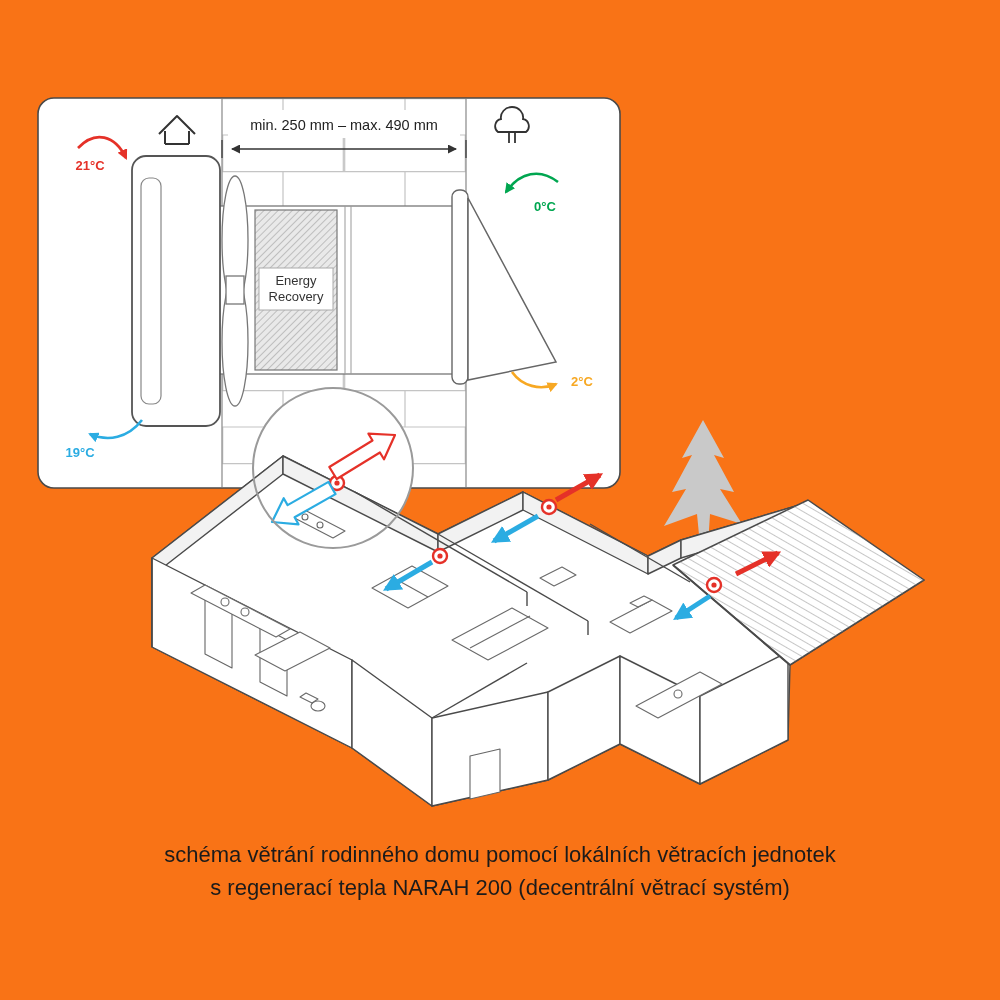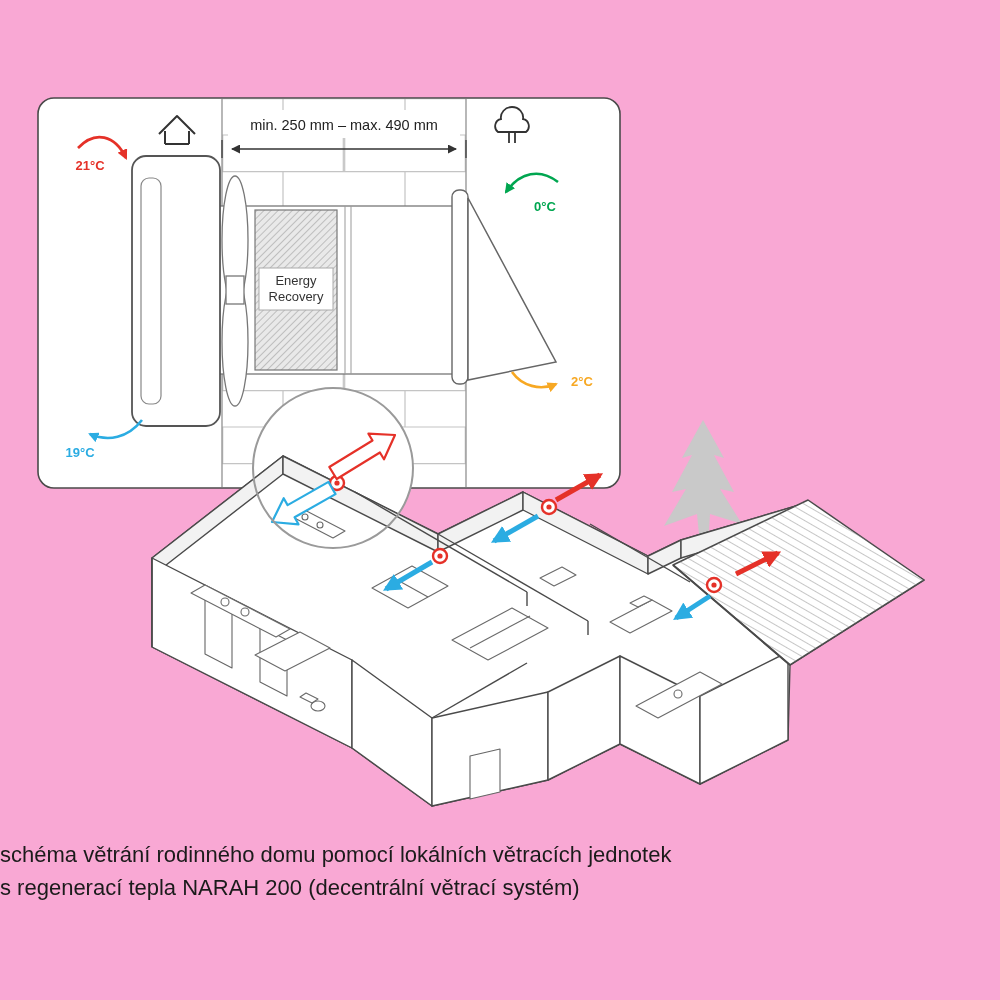--- a/index.html
+++ b/index.html
@@ -1,20 +1,20 @@
 <!DOCTYPE html>
 <html><head>
 <meta charset="utf-8">
 <style>
   html,body{margin:0;padding:0;background:#fff;}
-  .canvas{position:relative;width:1000px;height:1000px;background:#f9a8d4;
+  .canvas{position:relative;width:1000px;height:1000px;background:#f97316;
           font-family:"Liberation Sans",sans-serif;overflow:hidden;}
   svg{display:block;}
   svg text{font-family:"Liberation Sans",sans-serif;}
-  .caption{position:absolute;left:0;top:838px;width:100%;
+  .caption{position:absolute;left:0;top:838px;width:100%;text-align:center;
            font-size:22px;line-height:33px;color:#1b1b1b;}
 </style>
 </head>
 <body>
 
 <div class="canvas">
 
 <svg width="1000" height="830" viewBox="0 0 1000 830">
   <defs>
     <pattern id="brickpat" x="222" y="98" width="122" height="73" patternUnits="userSpaceOnUse">

